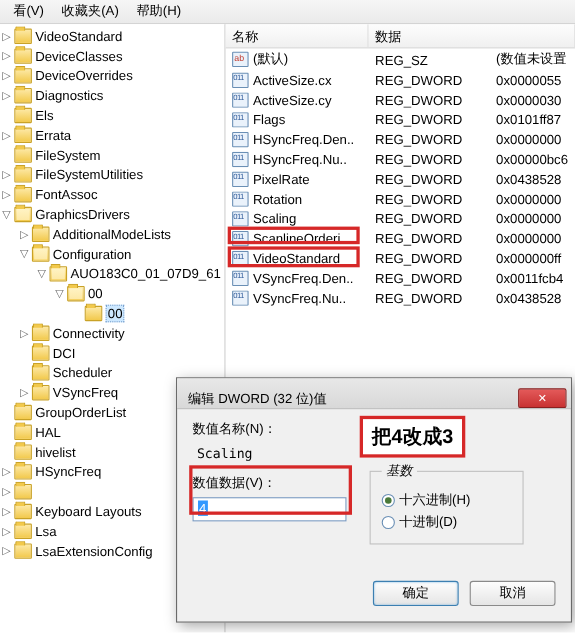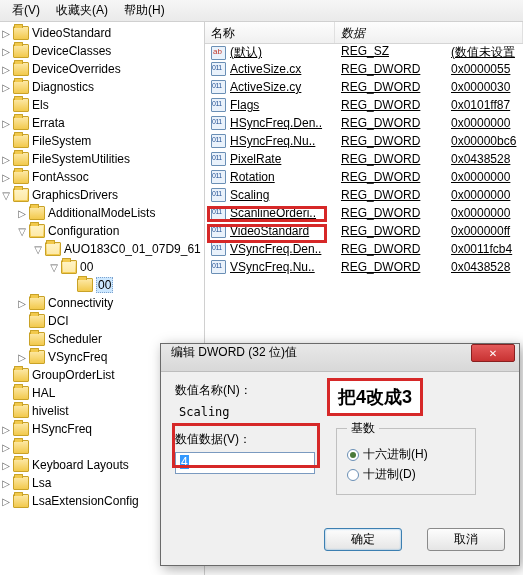--- a/index.html
+++ b/index.html
@@ -18,47 +18,47 @@
 .folder::before { content: ""; position: absolute; top: -3px; left: 0; width: 7px; height: 3px; background: #f2c94c; border: 1px solid #c9a227; border-bottom: none; border-radius: 1px 1px 0 0; }
 .folder.open::after { content: ""; position: absolute; inset: 1px; background: linear-gradient(#fff3c4, #fde9a7); }
 .tree-item.selected .label { background: #cde8ff; border: 1px dotted #7da2ce; padding: 0 1px; }
 .indent { display: inline-block; }
 
 .list-pane { flex: 1; overflow: hidden; }
 .list-header { display: flex; background: linear-gradient(#fdfdfd, #f0f0f0); border-bottom: 1px solid #d5d5d5; height: 22px; }
 .list-header div { padding: 3px 6px; border-right: 1px solid #e0e0e0; }
 .col-name { width: 130px; }
 .col-type { width: 110px; }
-.col-data { flex: 1; font-style: italic; }
+.col-data { flex: 1; }
 .list-body { }
-.row { display: flex; align-items: flex-start; height: 18px; text-decoration: underline; }
+.row { display: flex; align-items: flex-end; height: 18px; }
 .row .cell { padding: 0 6px; overflow: hidden; white-space: nowrap; text-overflow: ellipsis; }
 .row .cell.name { width: 130px; display: flex; align-items: center; gap: 4px; }
 .row .cell.type { width: 110px; }
 .row .cell.data { flex: 1; }
 .reg-icon { width: 15px; height: 14px; flex-shrink: 0; border: 1px solid #6a8fb5; background: #eaf2fb; position: relative; border-radius: 1px; }
 .reg-icon.sz::after { content: "ab"; position: absolute; font-size: 8px; color: #c0392b; left: 1px; top: 0; }
 .reg-icon.bin::after { content: "011"; position: absolute; font-size: 7px; color: #2b5797; left: 0; top: 1px; letter-spacing: -0.5px; }
 
 .highlight-box { position: absolute; border: 3px solid #d62828; pointer-events: none; }
 
 .dialog { position: absolute; left: 160px; top: 343px; width: 360px; background: #f0f0f0; border: 1px solid #6a6a6a; box-shadow: 3px 3px 12px rgba(0,0,0,0.35); }
-.dlg-title { background: linear-gradient(#e8e8e8, #d8d8d8); border-bottom: 1px solid #bdbdbd; height: 28px; display: flex; align-items: flex-start; justify-content: space-between; padding: 0 0 0 10px; }
+.dlg-title { background: linear-gradient(#e8e8e8, #d8d8d8); border-bottom: 1px solid #bdbdbd; height: 28px; display: flex; align-items: flex-end; justify-content: space-between; padding: 0 0 0 10px; }
 .dlg-close { width: 44px; height: 18px; background: linear-gradient(#e45a5a, #c83232); border: 1px solid #8a1f1f; border-radius: 2px; color: #fff; display: flex; align-items: center; justify-content: center; margin-right: 4px; font-size: 10px; }
 .dlg-body { padding: 10px 14px 14px; }
 .dlg-label { margin-bottom: 4px; }
 .dlg-value-name { font-family: SimSun, monospace; padding: 2px 4px; margin-bottom: 10px; }
 .dlg-input { width: 140px; height: 22px; border: 1px solid #7a9ac0; background: #fff; padding: 2px 4px; font-family: Tahoma; }
 .dlg-input .sel { background: #3399ff; color: #fff; padding: 0 1px; }
 .fieldset { position: absolute; left: 336px; top: 420px; border: 1px solid #c0c0c0; padding: 6px 10px 8px; width: 140px; background: #f0f0f0; }
-.fieldset legend { padding: 0 4px; background: #f0f0f0; }
+.fieldset legend { padding: 0 4px; background: #f0f0f0; font-style: italic; }
 .radio-row { display: flex; align-items: center; gap: 4px; margin: 3px 0; }
 .radio { width: 12px; height: 12px; border: 1px solid #6a8fb5; border-radius: 50%; background: #fff; position: relative; }
 .radio.checked::after { content: ""; position: absolute; inset: 2px; background: #4a7a3a; border-radius: 50%; }
-.dlg-buttons { display: flex; justify-content: flex-end; gap: 25px; margin-top: 54px; }
+.dlg-buttons { display: flex; justify-content: flex-end; gap: 10px; margin-top: 54px; }
 .btn { width: 78px; height: 23px; background: linear-gradient(#fdfdfd, #e5e5e5); border: 1px solid #8a8a8a; border-radius: 3px; display: flex; align-items: center; justify-content: center; cursor: pointer; }
 .btn.default { border: 1px solid #3c7fb1; box-shadow: 0 0 2px #6badde inset; }
 
 .callout { position: absolute; left: 327px; top: 378px; border: 3px solid #d62828; background: #fff; padding: 4px 8px; font-size: 18px; font-weight: bold; color: #000; }
 </style>
 </head>
 <body>
 
 <div class="menubar">
   <span>看(V)</span>

